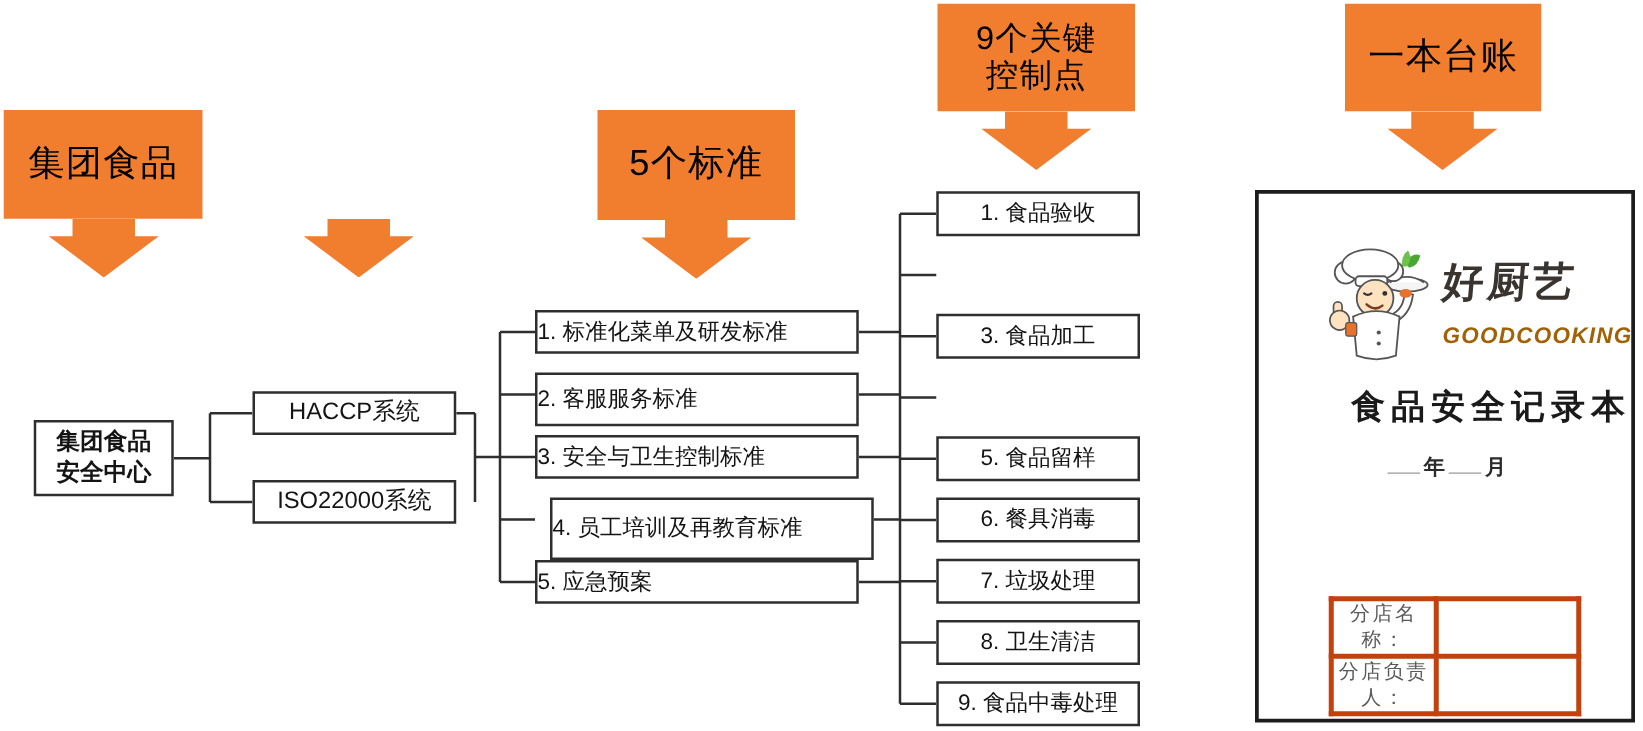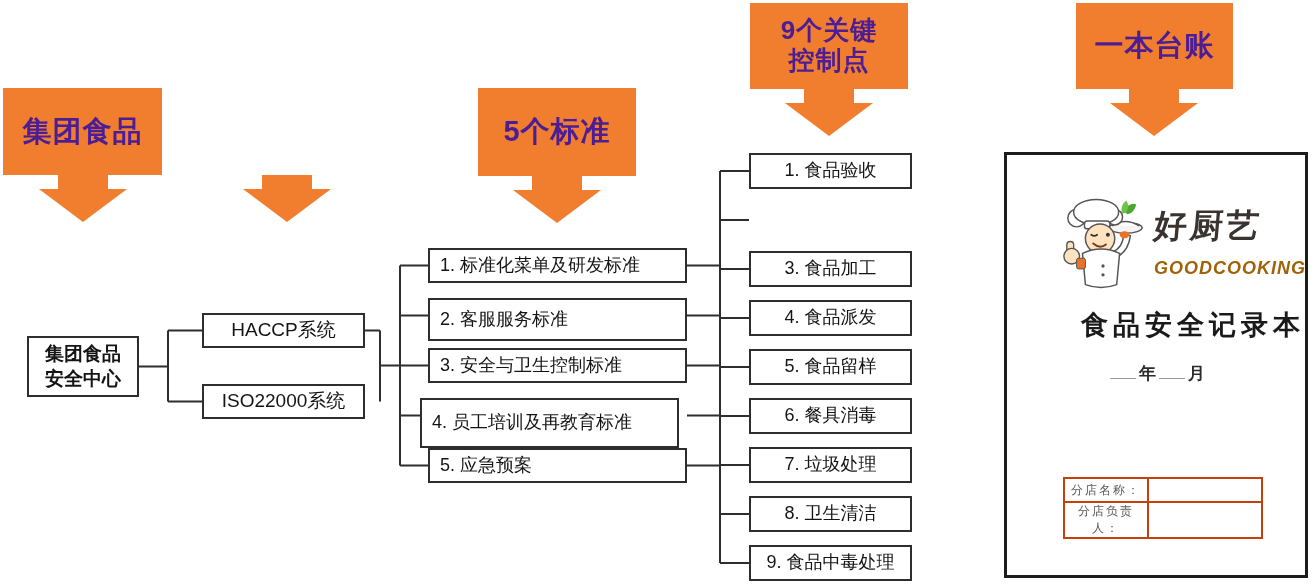--- a/index.html
+++ b/index.html
@@ -4,40 +4,40 @@
 <style>
   html,body { margin:0; padding:0; background:#ffffff; }
   .canvas {
     position:relative; width:1314px; height:585px; background:#ffffff;
     font-family:"Liberation Sans","DejaVu Sans",sans-serif; overflow:hidden;
   }
   .connectors { position:absolute; left:0; top:0; }
 
   
   .banner {
-    position:absolute; background:#F07E2E; color:#4c1d95;
-    font-weight:bold; font-size:29px; letter-spacing:1px;
+    position:absolute; background:#F07E2E; color:#000000;
+    font-weight:normal; font-size:29px; letter-spacing:1px;
     display:flex; align-items:center; justify-content:center; text-align:center;
     white-space:pre-line; line-height:1.15;
   }
   .banner.small-text { font-size:26px; }
   .arrow-down {
     position:absolute; width:88px; height:47px; background:#F07E2E;
     clip-path:polygon(19px 0, 69px 0, 69px 14px, 88px 14px, 44px 47px, 0 14px, 19px 14px);
   }
 
   
   .node {
     position:absolute; background:#ffffff; border:2px solid #2e2e2e; box-sizing:border-box;
     display:flex; align-items:center; justify-content:center;
     font-size:18px; color:#141414; white-space:pre-line; text-align:center; line-height:1.3;
   }
   .node.bold { font-weight:bold; font-size:19px; }
   .node.sys { font-size:19px; }
-  .node.left-align { justify-content:flex-start; padding-left:10px; text-align:right; }
+  .node.left-align { justify-content:flex-start; text-align:right; }
 
   
   .book {
     position:absolute; left:1004px; top:152px; width:304px; height:426px;
     background:#ffffff; border:3px solid #1c1c1c; box-sizing:border-box;
   }
   .logo-row { position:absolute; left:52px; top:42px; display:flex; align-items:center; gap:7px; }
   .brand-stack { display:flex; flex-direction:column; align-items:flex-start; }
   .brand-cn {
     font-size:33px; font-weight:900; color:#3a3430; letter-spacing:3px;
@@ -59,23 +59,23 @@
   }
   .date-blank {
     display:inline-block; width:26px; height:15px; margin:0 3px;
     border-bottom:1.5px solid #9a9a9a;
   }
   .book-table {
     position:absolute; left:56px; top:322px; width:198px;
     border-collapse:collapse; table-layout:fixed;
   }
   .book-table td {
-    border:2px solid #c2410c; height:24px; box-sizing:border-box;
+    border:4px solid #c2410c; height:24px; box-sizing:border-box;
     font-family:Liberation Sans, sans-serif;
-    font-size:12px; color:#5a5a5a; letter-spacing:2px;
+    font-size:16px; color:#5a5a5a; letter-spacing:2px;
     text-align:center; padding:0 2px;
   }
   .book-table td.label-cell { width:84px; }
   .book-table td.value-cell { width:114px; }
 </style>
 </head>
 <body>
 
 <div class="canvas">
 
@@ -112,26 +112,25 @@
 
   <div class="node sys" style="left:202px;top:313px;width:163px;height:35px">HACCP系统</div>
 
   <div class="node bold" style="left:27px;top:336px;width:112px;height:61px">集团食品
 安全中心</div>
   <div class="node sys" style="left:202px;top:384px;width:163px;height:35px">ISO22000系统</div>
 
   <div class="node left-align" style="left:428px;top:248px;width:259px;height:35px">1. 标准化菜单及研发标准</div>
   <div class="node left-align" style="left:428px;top:298px;width:259px;height:43px">2. 客服服务标准</div>
   <div class="node left-align" style="left:428px;top:348px;width:259px;height:35px">3. 安全与卫生控制标准</div>
-  <div class="node left-align" style="left:420px;top:398px;width:259px;height:50px">4. 员工培训及再教育标准</div>
+  <div class="node left-align" style="left:440px;top:398px;width:259px;height:50px">4. 员工培训及再教育标准</div>
   <div class="node left-align" style="left:428px;top:448px;width:259px;height:35px">5. 应急预案</div>
 
   <div class="node" style="left:749px;top:153px;width:163px;height:36px">1. 食品验收</div>
   <div class="node" style="left:749px;top:251px;width:163px;height:36px">3. 食品加工</div>
-  <div class="node" style="left:749px;top:300px;width:163px;height:36px">4. 食品派发</div>
   <div class="node" style="left:749px;top:349px;width:163px;height:36px">5. 食品留样</div>
   <div class="node" style="left:749px;top:398px;width:163px;height:36px">6. 餐具消毒</div>
   <div class="node" style="left:749px;top:447px;width:163px;height:36px">7. 垃圾处理</div>
   <div class="node" style="left:749px;top:496px;width:163px;height:36px">8. 卫生清洁</div>
   <div class="node" style="left:749px;top:545px;width:163px;height:36px">9. 食品中毒处理</div>
 
   <div class="book">
 
     <div class="logo-row">
       <svg width="88" height="94" viewBox="0 0 90 95">

